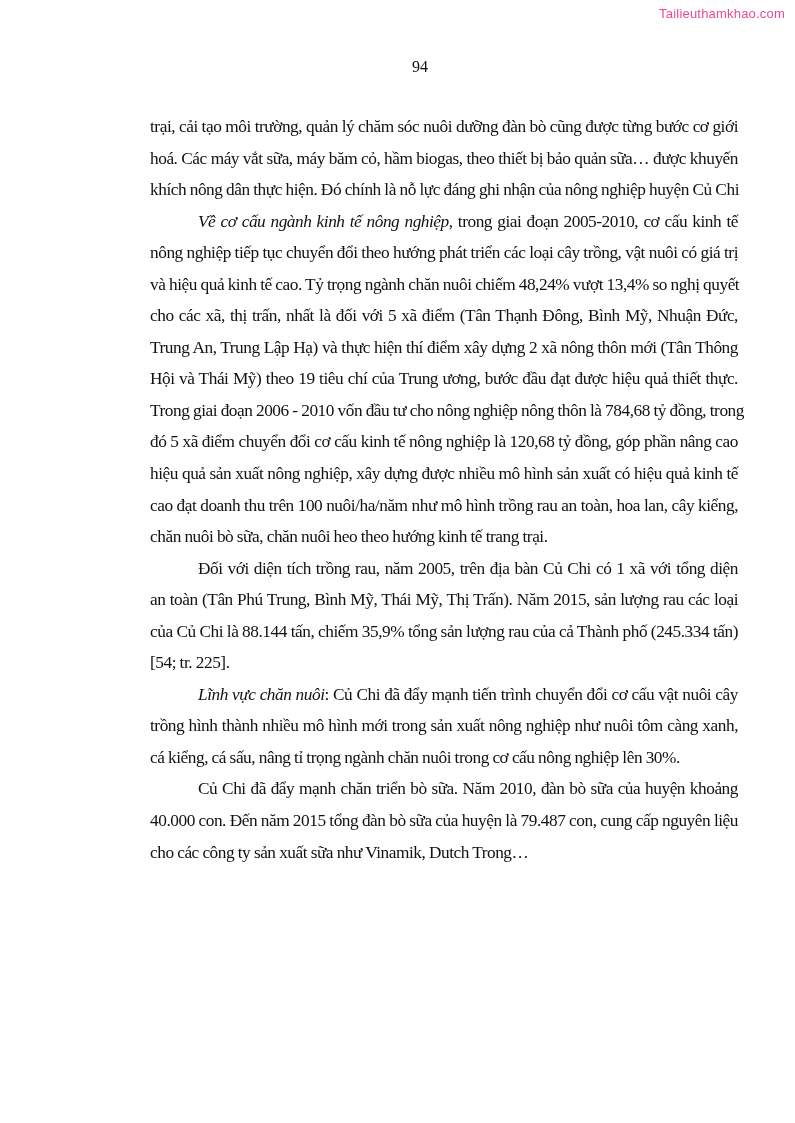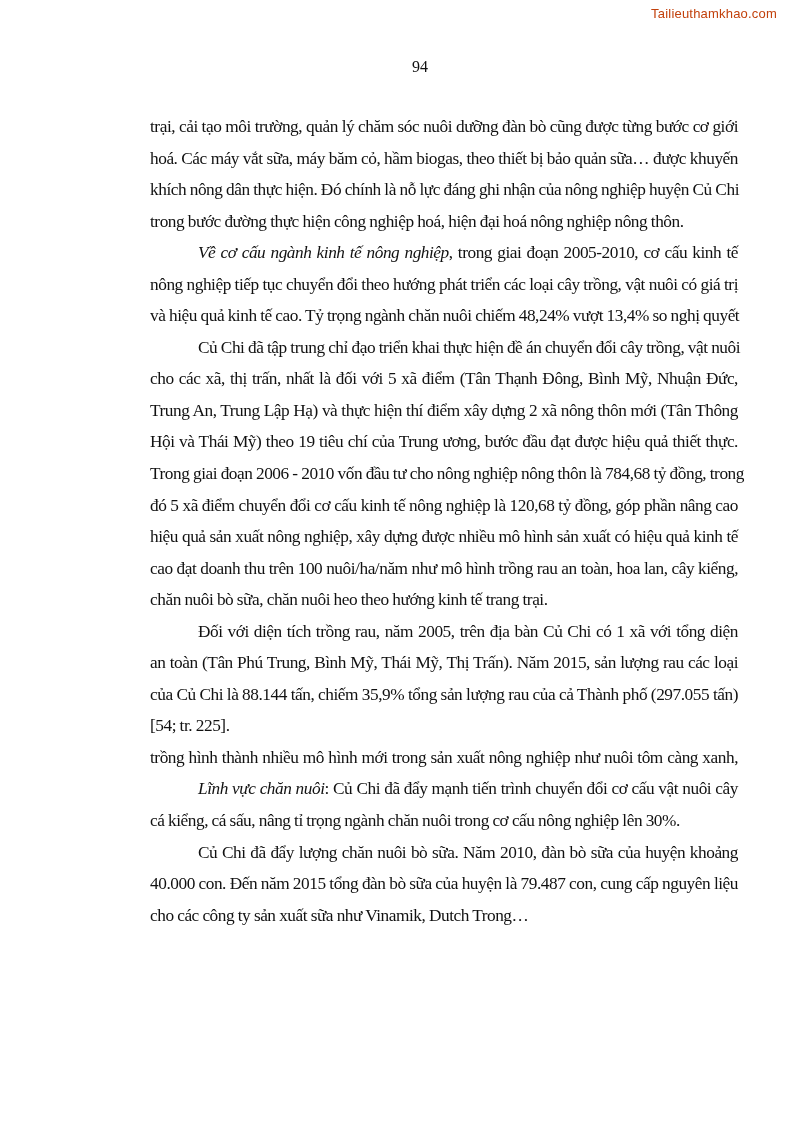--- a/index.html
+++ b/index.html
@@ -1,20 +1,20 @@
 <!DOCTYPE html>
 <html><head>
 <meta charset="utf-8">
 <style>
   html, body { margin: 0; padding: 0; background: #ffffff; }
   body { width: 795px; height: 1123px; position: relative; overflow: hidden; }
   .watermark {
-    position: absolute; top: 6px; right: 18px;
+    position: absolute; top: 6px; right: 10px;
     font-family: "Liberation Sans", sans-serif; font-size: 13px;
-    color: #c2410c; letter-spacing: 0.2px;
+    color: #ec4899; letter-spacing: 0.2px;
   }
   .page-number {
     position: absolute; top: 58px; left: 0; width: 840px; text-align: center;
     font-family: "Liberation Serif", serif; font-size: 16px; color: #111;
   }
   .content {
     position: absolute; top: 111px; left: 150px; width: 588px;
     font-family: Liberation Serif, serif; font-size: 17.3px; line-height: 31.55px;
     color: #111; letter-spacing: -0.45px; word-spacing: -0.3px;
   }
@@ -28,52 +28,50 @@
 
 <div class="watermark">Tailieuthamkhao.com</div>
 <div class="page-number">94</div>
 
 <div class="content">
 
   <div>
     <span class="line">trại, cải tạo môi trường, quản lý chăm sóc nuôi dưỡng đàn bò cũng được từng bước cơ giới</span>
     <span class="line">hoá. Các máy vắt sữa, máy băm cỏ, hầm biogas, theo thiết bị bảo quản sữa… được khuyến</span>
     <span class="line">khích nông dân thực hiện. Đó chính là nỗ lực đáng ghi nhận của nông nghiệp huyện Củ Chi</span>
-    <span class="line last">trong bước đường thực hiện công nghiệp hoá, hiện đại hoá nông nghiệp nông thôn.</span>
   </div>
 
   <div>
     <span class="line indent"><em>Về cơ cấu ngành kinh tế nông nghiệp</em><span>, trong giai đoạn 2005-2010, cơ cấu kinh tế</span></span>
     <span class="line">nông nghiệp tiếp tục chuyển đổi theo hướng phát triển các loại cây trồng, vật nuôi có giá trị</span>
     <span class="line">và hiệu quả kinh tế cao. Tỷ trọng ngành chăn nuôi chiếm 48,24% vượt 13,4% so nghị quyết</span>
   </div>
 
   <div>
-    <span class="line indent">Củ Chi đã tập trung chỉ đạo triển khai thực hiện đề án chuyển đổi cây trồng, vật nuôi</span>
     <span class="line">cho các xã, thị trấn, nhất là đối với 5 xã điểm (Tân Thạnh Đông, Bình Mỹ, Nhuận Đức,</span>
     <span class="line">Trung An, Trung Lập Hạ) và thực hiện thí điểm xây dựng 2 xã nông thôn mới (Tân Thông</span>
     <span class="line">Hội và Thái Mỹ) theo 19 tiêu chí của Trung ương, bước đầu đạt được hiệu quả thiết thực.</span>
     <span class="line">Trong giai đoạn 2006 - 2010 vốn đầu tư cho nông nghiệp nông thôn là 784,68 tỷ đồng, trong</span>
     <span class="line">đó 5 xã điểm chuyển đổi cơ cấu kinh tế nông nghiệp là 120,68 tỷ đồng, góp phần nâng cao</span>
     <span class="line">hiệu quả sản xuất nông nghiệp, xây dựng được nhiều mô hình sản xuất có hiệu quả kinh tế</span>
     <span class="line">cao đạt doanh thu trên 100 nuôi/ha/năm như mô hình trồng rau an toàn, hoa lan, cây kiểng,</span>
     <span class="line last">chăn nuôi bò sữa, chăn nuôi heo theo hướng kinh tế trang trại.</span>
   </div>
 
   <div>
     <span class="line indent">Đối với diện tích trồng rau, năm 2005, trên địa bàn Củ Chi có 1 xã với tổng diện</span>
     <span class="line">an toàn (Tân Phú Trung, Bình Mỹ, Thái Mỹ, Thị Trấn). Năm 2015, sản lượng rau các loại</span>
-    <span class="line">của Củ Chi là 88.144 tấn, chiếm 35,9% tổng sản lượng rau của cả Thành phố (297.055 tấn)</span>
+    <span class="line">của Củ Chi là 88.144 tấn, chiếm 35,9% tổng sản lượng rau của cả Thành phố (245.334 tấn)</span>
     <span class="line last">[54; tr. 225].</span>
   </div>
 
   <div>
+    <span class="line indent"><em>Lĩnh vực chăn nuôi</em><span>: Củ Chi đã đẩy mạnh tiến trình chuyển đổi cơ cấu vật nuôi cây</span></span>
     <span class="line">trồng hình thành nhiều mô hình mới trong sản xuất nông nghiệp như nuôi tôm càng xanh,</span>
-    <span class="line indent"><em>Lĩnh vực chăn nuôi</em><span>: Củ Chi đã đẩy mạnh tiến trình chuyển đổi cơ cấu vật nuôi cây</span></span>
     <span class="line last">cá kiểng, cá sấu, nâng tỉ trọng ngành chăn nuôi trong cơ cấu nông nghiệp lên 30%.</span>
   </div>
 
   <div>
-    <span class="line indent">Củ Chi đã đẩy lượng chăn nuôi bò sữa. Năm 2010, đàn bò sữa của huyện  khoảng</span>
+    <span class="line indent">Củ Chi đã đẩy mạnh chăn triển bò sữa. Năm 2010, đàn bò sữa của huyện  khoảng</span>
     <span class="line">40.000 con. Đến năm 2015 tổng đàn bò sữa của huyện là 79.487 con, cung cấp nguyên liệu</span>
     <span class="line last">cho các công ty sản xuất sữa như Vinamik, Dutch Trong…</span>
   </div>
 </div>
 
 </body></html>

